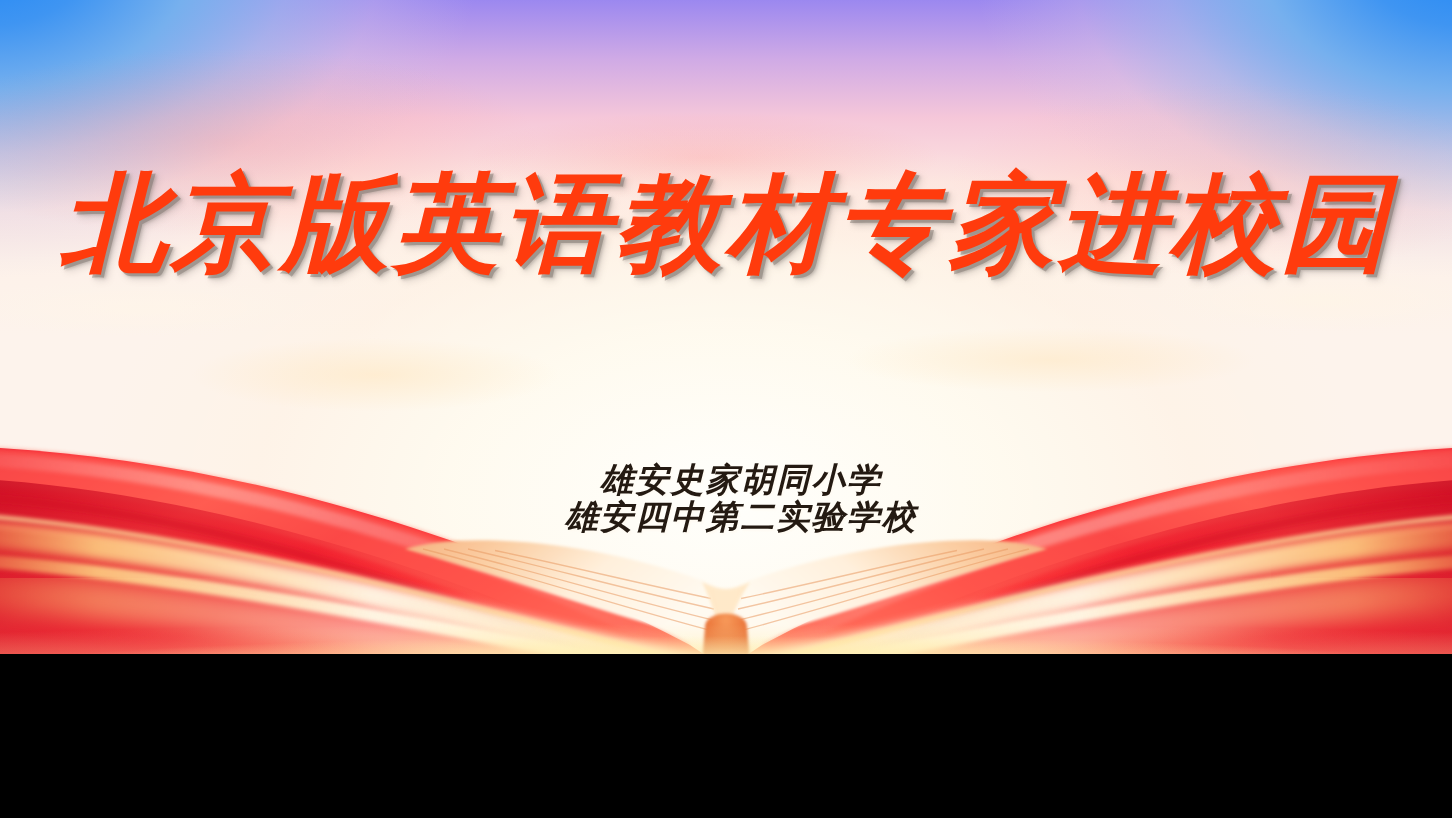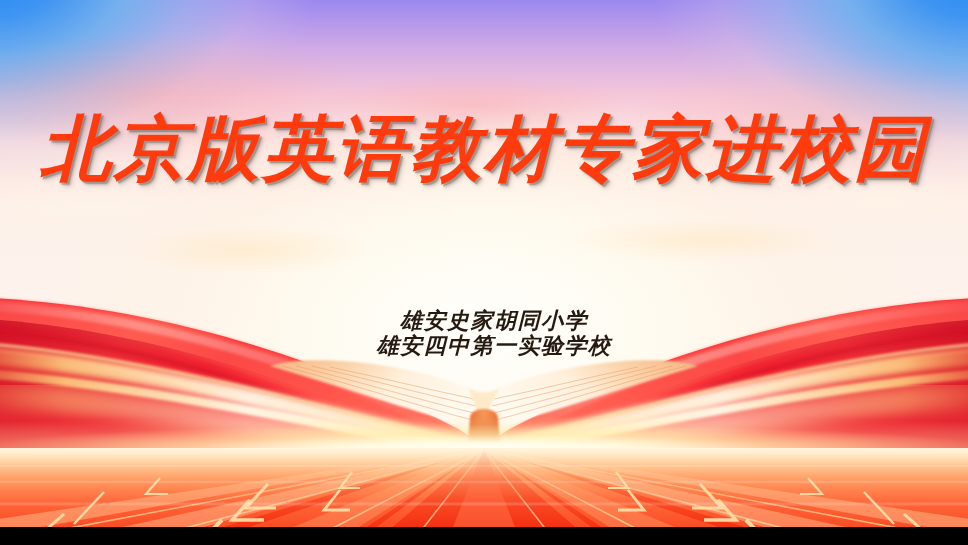--- a/index.html
+++ b/index.html
@@ -4,21 +4,21 @@
 <title>北京版英语教材专家进校园</title>
 <style>
   html, body {
     margin: 0;
     padding: 0;
     background: #000;
   }
   #stage {
     position: relative;
     width: 968px;
-    height: 527px;
+    height: 436px;
     overflow: hidden;
     font-family: "Liberation Sans", "DejaVu Sans", sans-serif;
     background: #fdf3ec;
   }
 
   
   .layer { position: absolute; inset: 0; }
 
   
   #sky-base {
@@ -386,16 +386,16 @@
       </g>
     </svg>
     <div id="floor-haze"></div>
     <div id="floor-bottom-strip"></div>
   </div>
 
   <div id="title">北京版英语教材专家进校园</div>
 
   <div id="subtitle">
     <span class="line">雄安史家胡同小学</span>
-    <span class="line">雄安四中第一实验学校</span>
+    <span class="line">雄安四中第二实验学校</span>
   </div>
 
 </div>
 
 </body></html>

